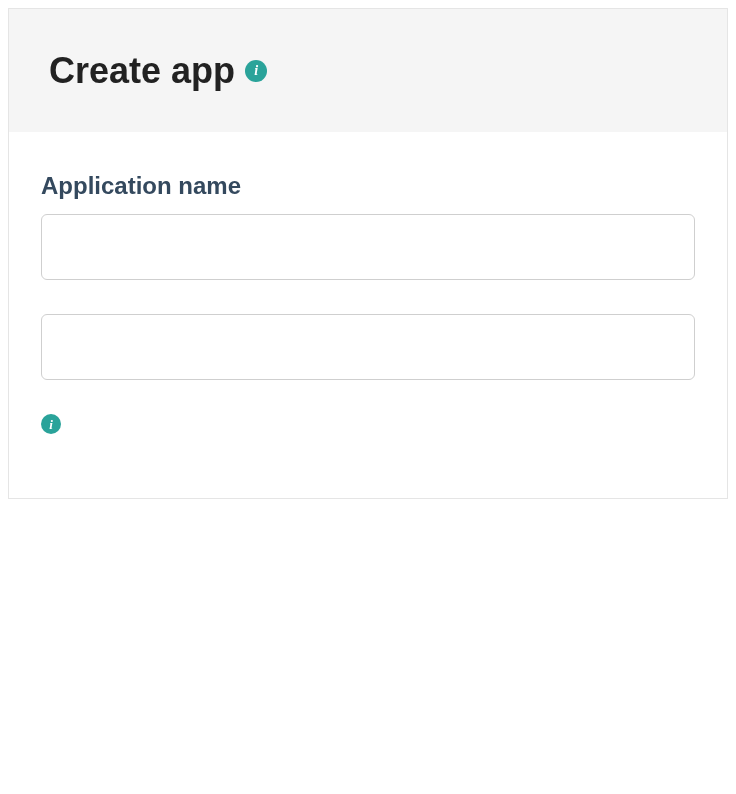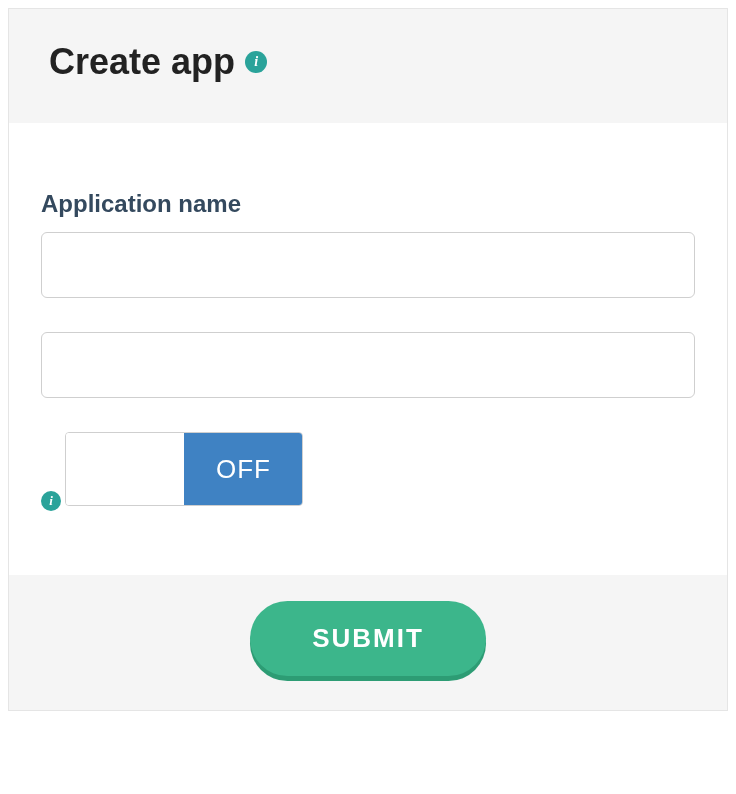--- a/index.html
+++ b/index.html
@@ -22,20 +22,21 @@
       background: #f5f5f5;
       padding: 32px 40px 40px 40px;
     }
     .card-header h1 {
       font-size: 36px;
       font-weight: 700;
       color: #222222;
       display: inline-flex;
       align-items: center;
       gap: 10px;
+      margin-top: 9px;
     }
     .info-icon {
       display: inline-flex;
       align-items: center;
       justify-content: center;
       width: 22px;
       height: 22px;
       border-radius: 50%;
       background: #2aa39a;
       color: #ffffff;
@@ -59,21 +60,20 @@
       margin-bottom: 34px;
     }
     .form-label {
       font-size: 24px;
       font-weight: 600;
       color: #34495e;
       display: inline-flex;
       align-items: center;
       gap: 8px;
       margin-bottom: 14px;
-      margin-top: 27px;
     }
     .form-input {
       width: 100%;
       height: 66px;
       border: 1px solid #cfcfcf;
       border-radius: 6px;
       font-size: 20px;
       padding: 0 16px;
       outline: none;
       background: #ffffff;
@@ -144,25 +144,18 @@
     </div>
 
     <div class="form-group">
       <input type="text" class="form-input" value="" style="">
     </div>
 
     <div class="form-group" style="margin-bottom:10px;">
       <label class="form-label">
         <span class="info-icon info-icon-sm">i</span>
       </label>
-      <div class="toggle">
-        <div class="toggle-half toggle-on"></div>
-        <div class="toggle-half toggle-off">OFF</div>
-      </div>
     </div>
 
   </div>
 
-  <div class="card-footer">
-    <button class="submit-btn">SUBMIT</button>
-  </div>
 
 </div>
 
 </body></html>

